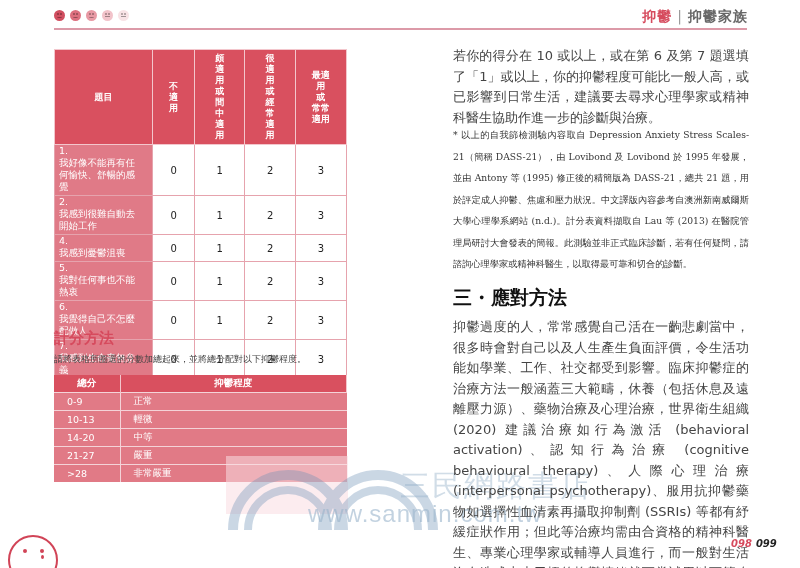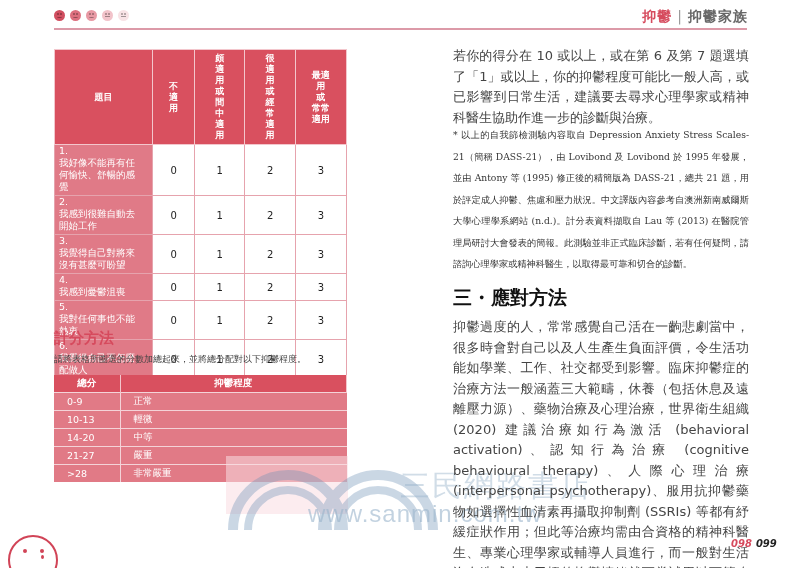--- a/index.html
+++ b/index.html
@@ -112,27 +112,20 @@
         <td>2</td>
         <td>3</td>
       </tr>
       <tr style="height:31px">
         <td class="q"><span class="num">2.</span><span class="txt">我感到很難自動去開始工作</span></td>
         <td>0</td>
         <td>1</td>
         <td>2</td>
         <td>3</td>
       </tr>
-      <tr style="height:31px">
-        <td class="q"><span class="num">3.</span><span class="txt">我覺得自己對將來沒有甚麼可盼望</span></td>
-        <td>0</td>
-        <td>1</td>
-        <td>2</td>
-        <td>3</td>
-      </tr>
       <tr style="height:19px">
         <td class="q"><span class="num">4.</span><span class="txt">我感到憂鬱沮喪</span></td>
         <td>0</td>
         <td>1</td>
         <td>2</td>
         <td>3</td>
       </tr>
       <tr style="height:31px">
         <td class="q"><span class="num">5.</span><span class="txt">我對任何事也不能熱衷</span></td>
         <td>0</td>

